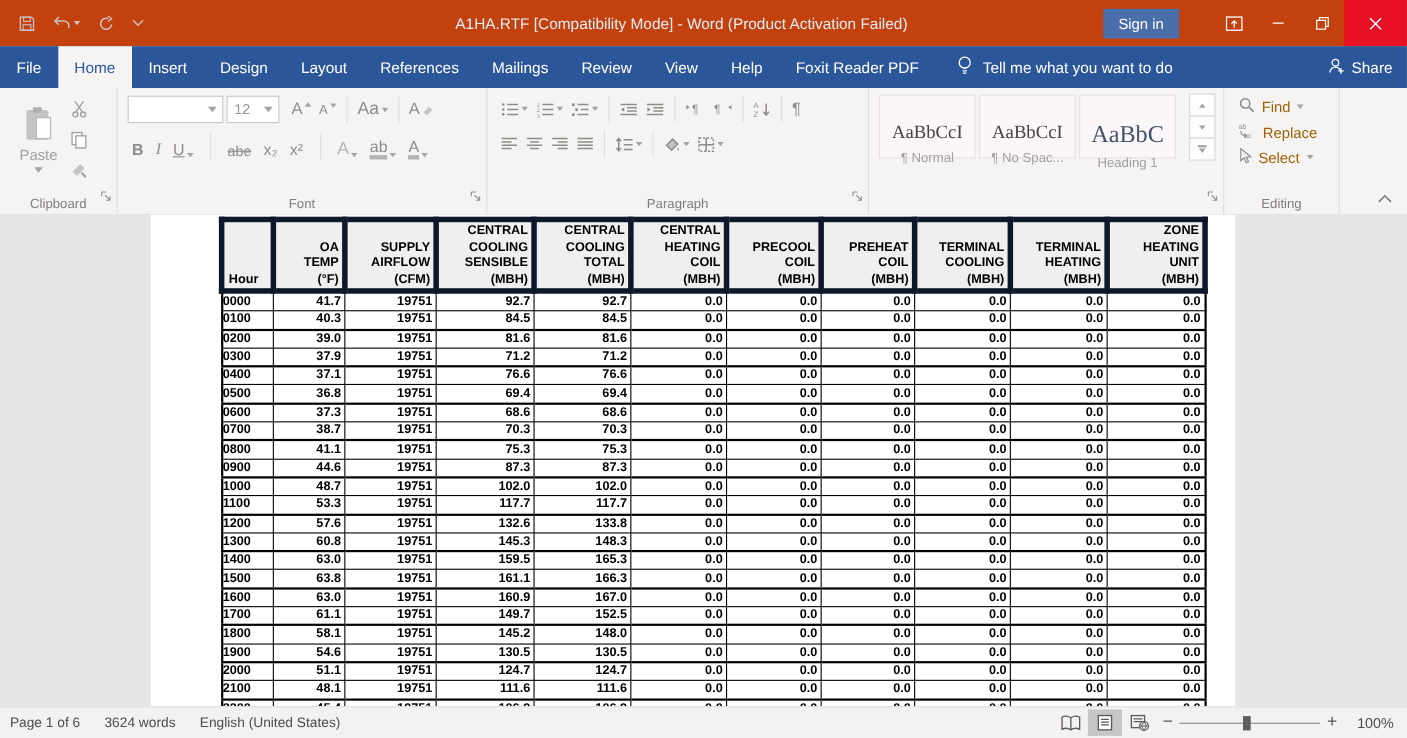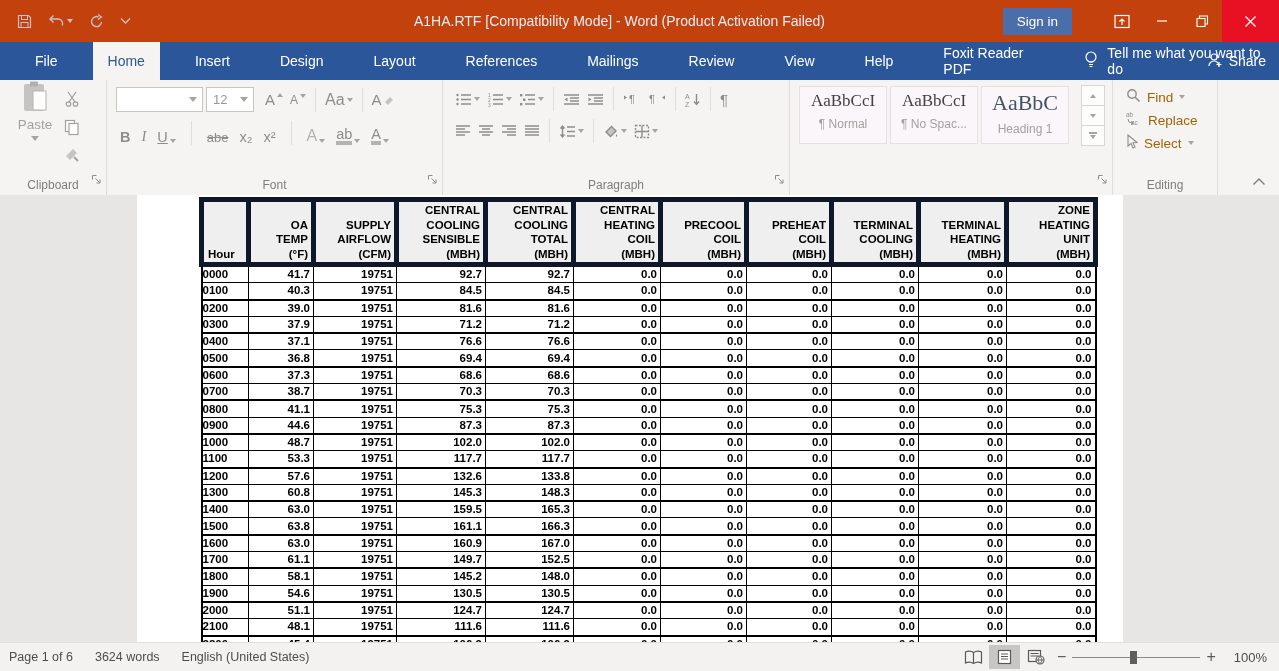--- a/index.html
+++ b/index.html
@@ -15,39 +15,39 @@
   .tb-right{position:absolute;right:0;top:0;height:42px;display:flex;align-items:center;}
   .signin{height:27px;padding:0 14px;font-size:13.5px;display:flex;align-items:center;
           background:#4a6ea9;color:#fff;margin-right:30px;}
   .tb-btn{width:40px;height:42px;display:flex;align-items:center;justify-content:center;}
   .tb-btn.close{width:57px;background:#e81123;}
   .tb-btn.close svg{stroke:#fff;}
 
   
   .tabsrow{height:38px;background:#2b579a;display:flex;color:#fff;position:relative;align-items:stretch;}
   #ribbon-tabs{display:flex;}
-  .rtab{padding:0 15px;display:flex;align-items:center;font-size:14px;margin-left:20px;}
+  .rtab{padding:0 15px;display:flex;align-items:center;font-size:14px;}
   .rtab.active{background:#f5f4f3;color:#2b579a;}
   .tellme{display:flex;align-items:center;gap:9px;margin-left:20px;font-size:14px;color:#fff;}
   .share{position:absolute;right:13px;top:0;bottom:0;display:flex;align-items:center;gap:6px;font-size:14px;}
 
   
   .ribbon{height:115px;background:#f5f4f3;display:flex;position:relative;border-bottom:1px solid #cfcdcb;}
   .grp{position:relative;border-right:1px solid #e0dedc;height:100%;flex:none;}
   .grp-label{position:absolute;bottom:3px;left:0;right:0;text-align:center;font-size:12px;color:#807e7c;}
   .launcher{position:absolute;right:4px;bottom:6px;}
   .g-clip{width:106px}.g-font{width:335px}.g-para{width:346px}.g-styles{width:322px}.g-edit{width:104px}
   .g-rest{flex:1;border-right:none;}
   .car{width:0;height:0;border-left:4px solid transparent;border-right:4px solid transparent;border-top:5px solid #a6a4a2;}
   .car-s{border-left-width:3px;border-right-width:3px;border-top-width:4px;}
   .car-up{border-top:none;border-bottom:4px solid #a6a4a2;border-left-width:3px;border-right-width:3px;}
   .vsep{width:1px;background:#e0dedc;height:24px;margin:0 4px;align-self:center;}
 
   
-  .paste{position:absolute;left:9px;top:0;width:52px;text-align:center;color:#a3a19f;font-size:13.5px;}
+  .paste{position:absolute;left:9px;top:16px;width:52px;text-align:center;color:#a3a19f;font-size:13.5px;}
   .paste .car{margin:4px auto 0;}
   .clip-side{position:absolute;left:64px;top:9px;display:flex;flex-direction:column;gap:8px;}
   .sbtn{width:24px;height:20px;display:flex;align-items:center;justify-content:flex-start;}
 
   
   .fr1{display:flex;align-items:center;margin:7px 0 0 9px;gap:3px;}
   .fr2{display:flex;align-items:flex-end;margin:9px 0 0 13px;gap:11px;color:#8f8d8b;font-size:14.5px;}
   .combo{height:23px;background:#fff;border:1px solid #c8c6c4;display:flex;align-items:center;color:#9a9896;font-size:13px;}
   .combo .val{flex:1;padding-left:6px;text-align:left;}
   .combo .car{margin-right:5px;}
@@ -60,21 +60,21 @@
 
   
   .prow{display:flex;align-items:center;gap:3px;position:absolute;left:10px;}
   .prow.r1{top:7px;}.prow.r2{top:39px;}
   .ib{height:22px;display:flex;align-items:center;justify-content:center;gap:2px;padding:0 2px;}
   .micro{stroke:#8f8d8b;stroke-width:1.4;fill:none;}
   .pil{color:#8f8d8b;font-size:15px;}
 
   
   .style-cards{position:absolute;left:9px;top:6px;display:flex;gap:3px;}
-  .style-card{width:88px;height:58px;background:#faf6fa;border:1px solid #e4e0e4;text-align:center;padding-top:5px;box-sizing:border-box;}
+  .style-card{width:88px;height:58px;background:#faf6fa;border:1px solid #e4e0e4;text-align:center;padding-top:24px;box-sizing:border-box;}
   .style-card .sample{font-family:"Liberation Serif",serif;font-size:17px;color:#454341;line-height:1;}
   .style-card.heading .sample{font-size:22px;color:#44536a;}
   .style-card .sname{font-size:12px;color:#a3a19f;margin-top:8px;}
   .style-arrows{position:absolute;right:7px;top:6px;display:flex;flex-direction:column;}
   .sarr{width:22px;height:19px;border:1px solid #d8d6d4;background:#fdfdfc;display:flex;align-items:center;justify-content:center;margin-top:-1px;flex-direction:column;gap:1px;}
   .morebar{width:8px;height:1.5px;background:#a6a4a2;}
 
   
   .edit-rows{padding:8px 0 0 13px;display:flex;flex-direction:column;gap:5px;}
   .erow{display:flex;align-items:center;gap:6px;color:#a16207;font-size:13.5px;height:18px;}

